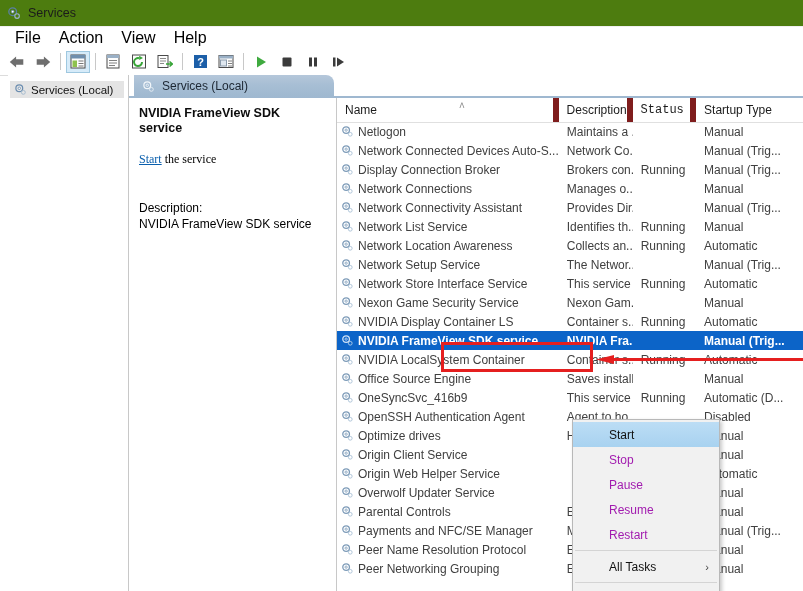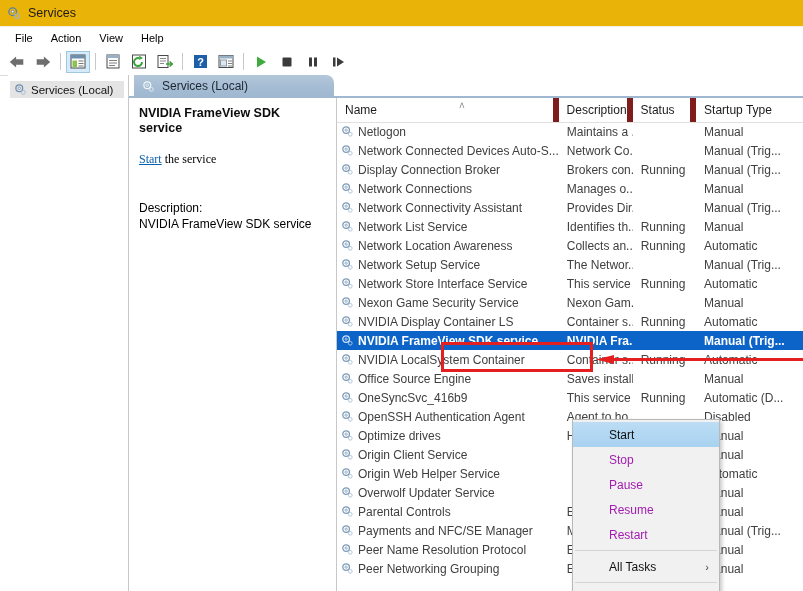--- a/index.html
+++ b/index.html
@@ -15,37 +15,37 @@
     position: relative;
     -webkit-font-smoothing: antialiased;
   }
 
   
   .titlebar {
     height: 26px;
     display: flex;
     align-items: center;
     padding-left: 7px;
-    background: #eab308;
+    background: #4d7c0f;
     border-bottom: 1px solid #f0f0f0;
   }
   .titlebar .app-icon { margin-right: 7px; display: flex; align-items: center; }
   .titlebar .title-text { font-size: 12.5px; color: #1b1b1b; }
 
   
   .menubar {
     height: 21px;
     display: flex;
     align-items: center;
     padding-left: 6px;
     background: #ffffff;
   }
   .menubar .menu-item {
     padding: 2px 9px;
-    font-size: 11px;
+    font-size: 16px;
     color: #000;
     cursor: default;
   }
 
   
   .toolbar {
     height: 27px;
     display: flex;
     align-items: center;
     padding-left: 4px;
@@ -189,21 +189,21 @@
     position: relative;
   }
   .sort-chevron {
     position: absolute;
     left: 122px; top: 2px;
     font-size: 10px;
     color: #8a8a8a;
   }
   .col-name    { width: 232px; }
   .col-desc    { width: 77px; }
-  .col-status  { width: 66px; }
+  .col-status  { width: 66px; font-family: Liberation Mono, monospace; }
   .col-startup { width: 120px; border-right: none; }
 
   .lv-body { position: absolute; left:0; right:0; top:24px; bottom:0; }
   .lv-row {
     display: flex;
     height: 19px;
     align-items: center;
     font-size: 12px;
     color: #404040;
   }

